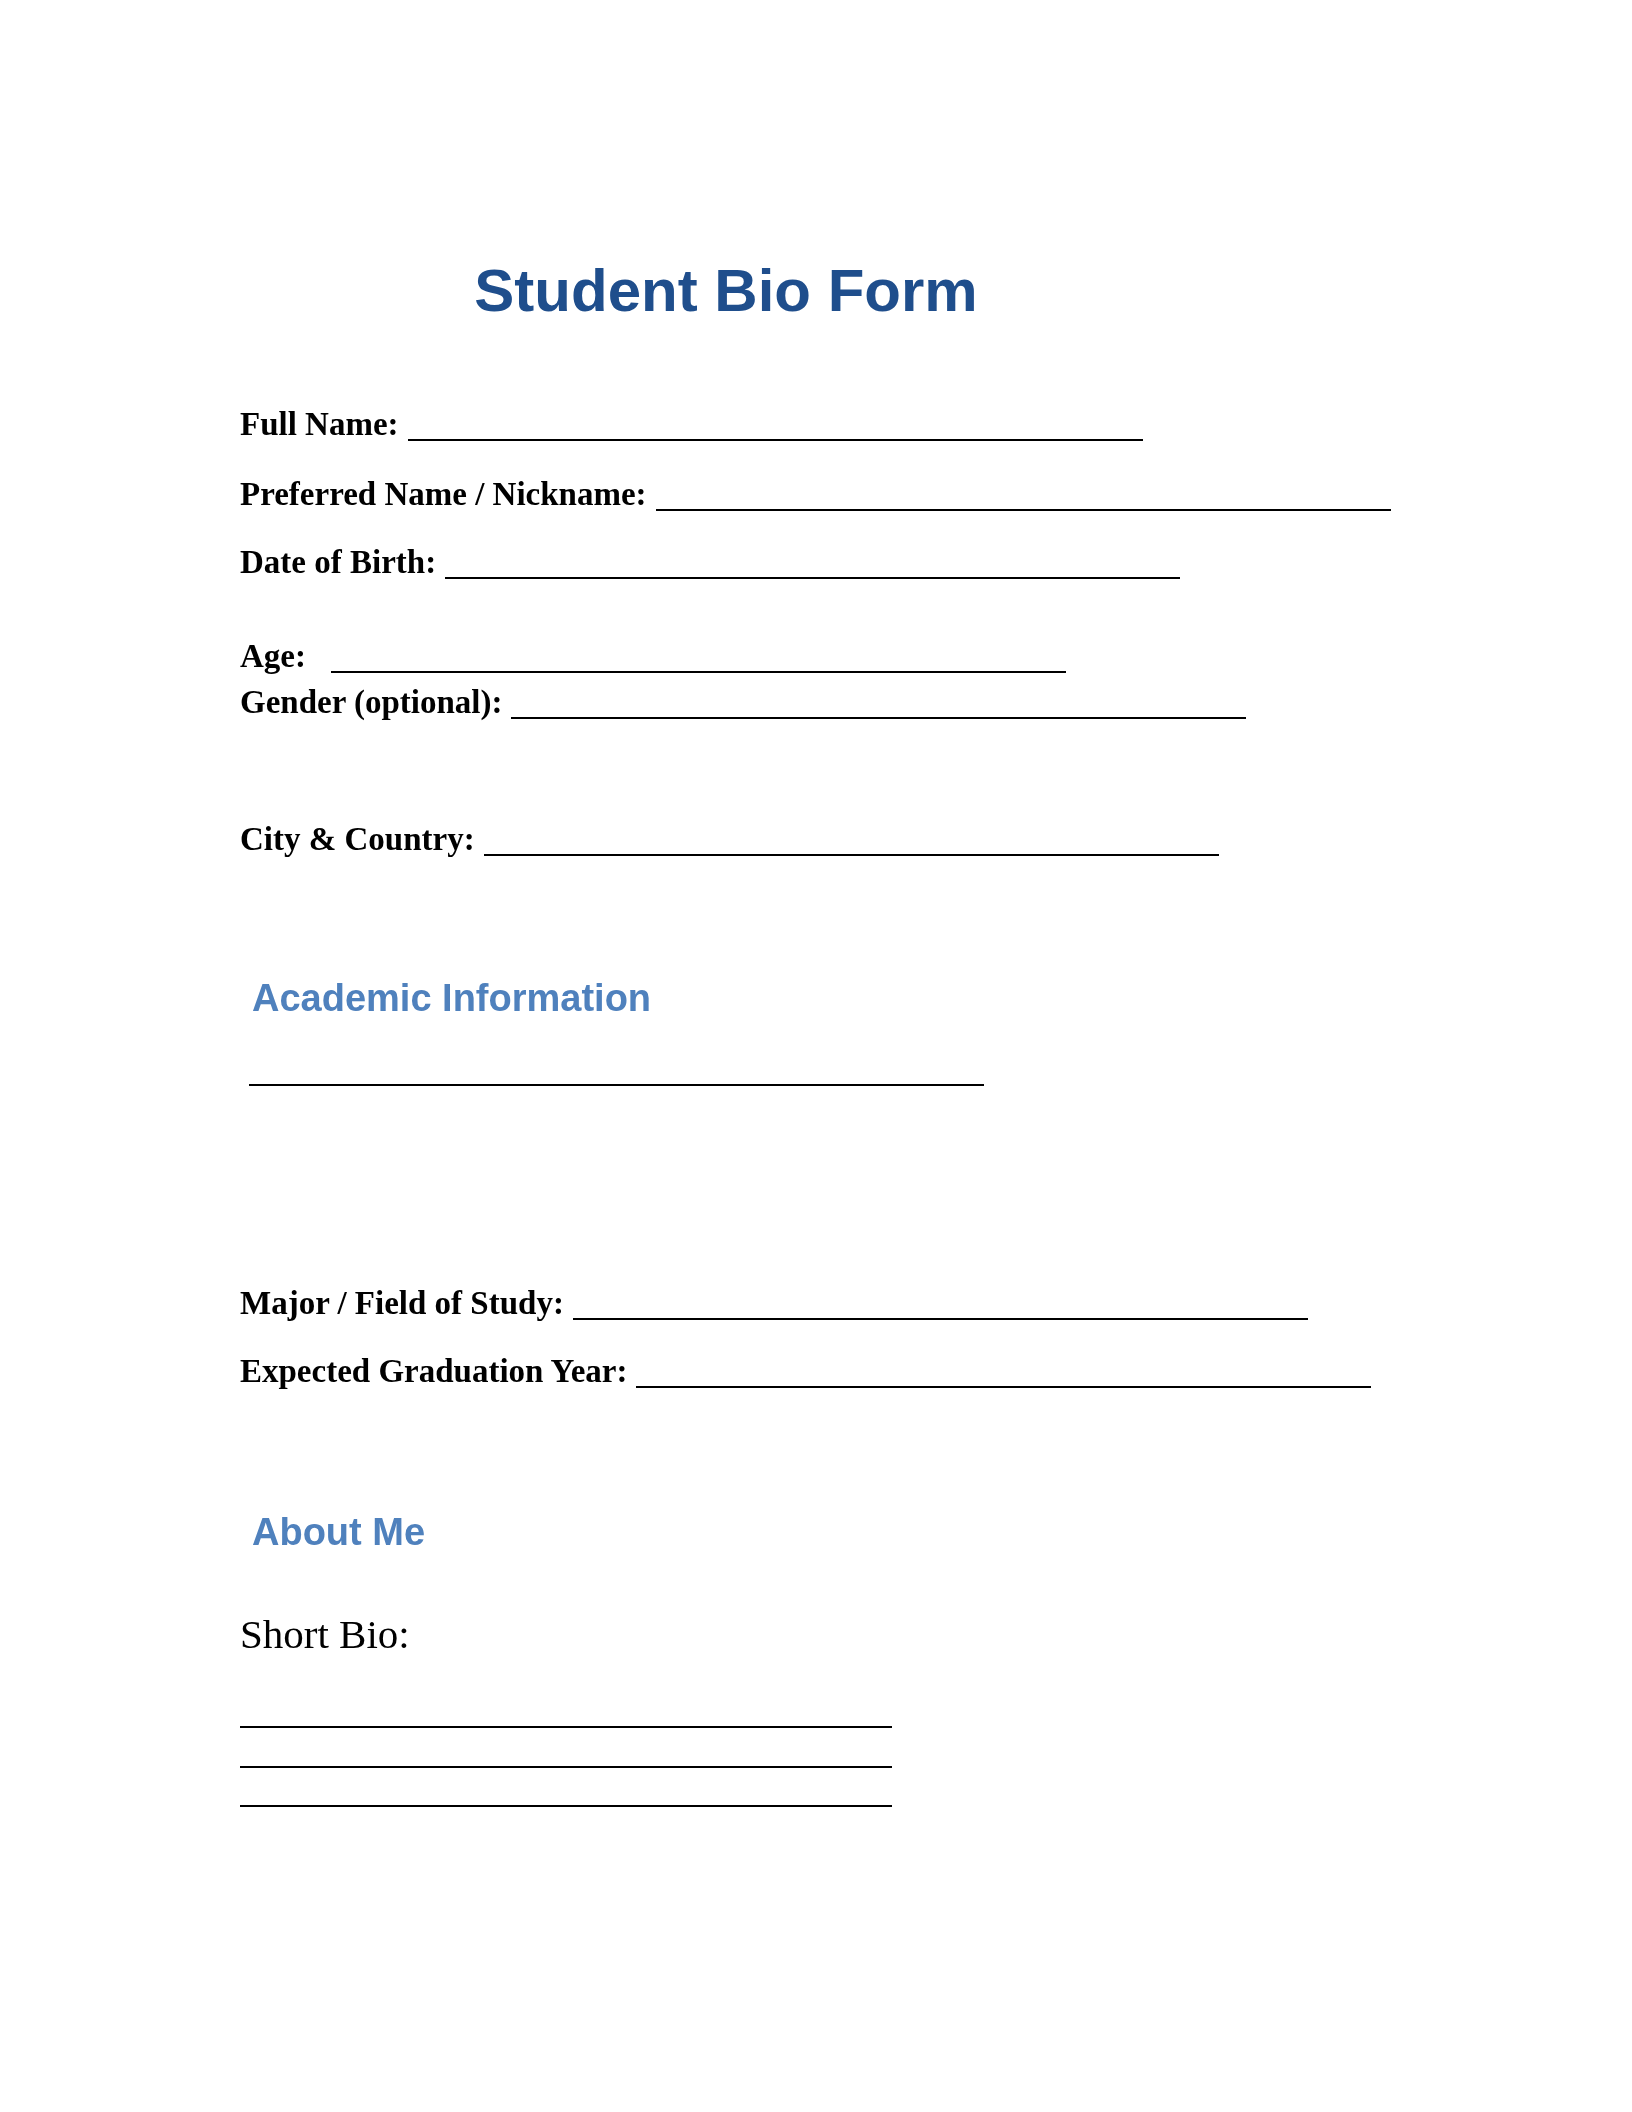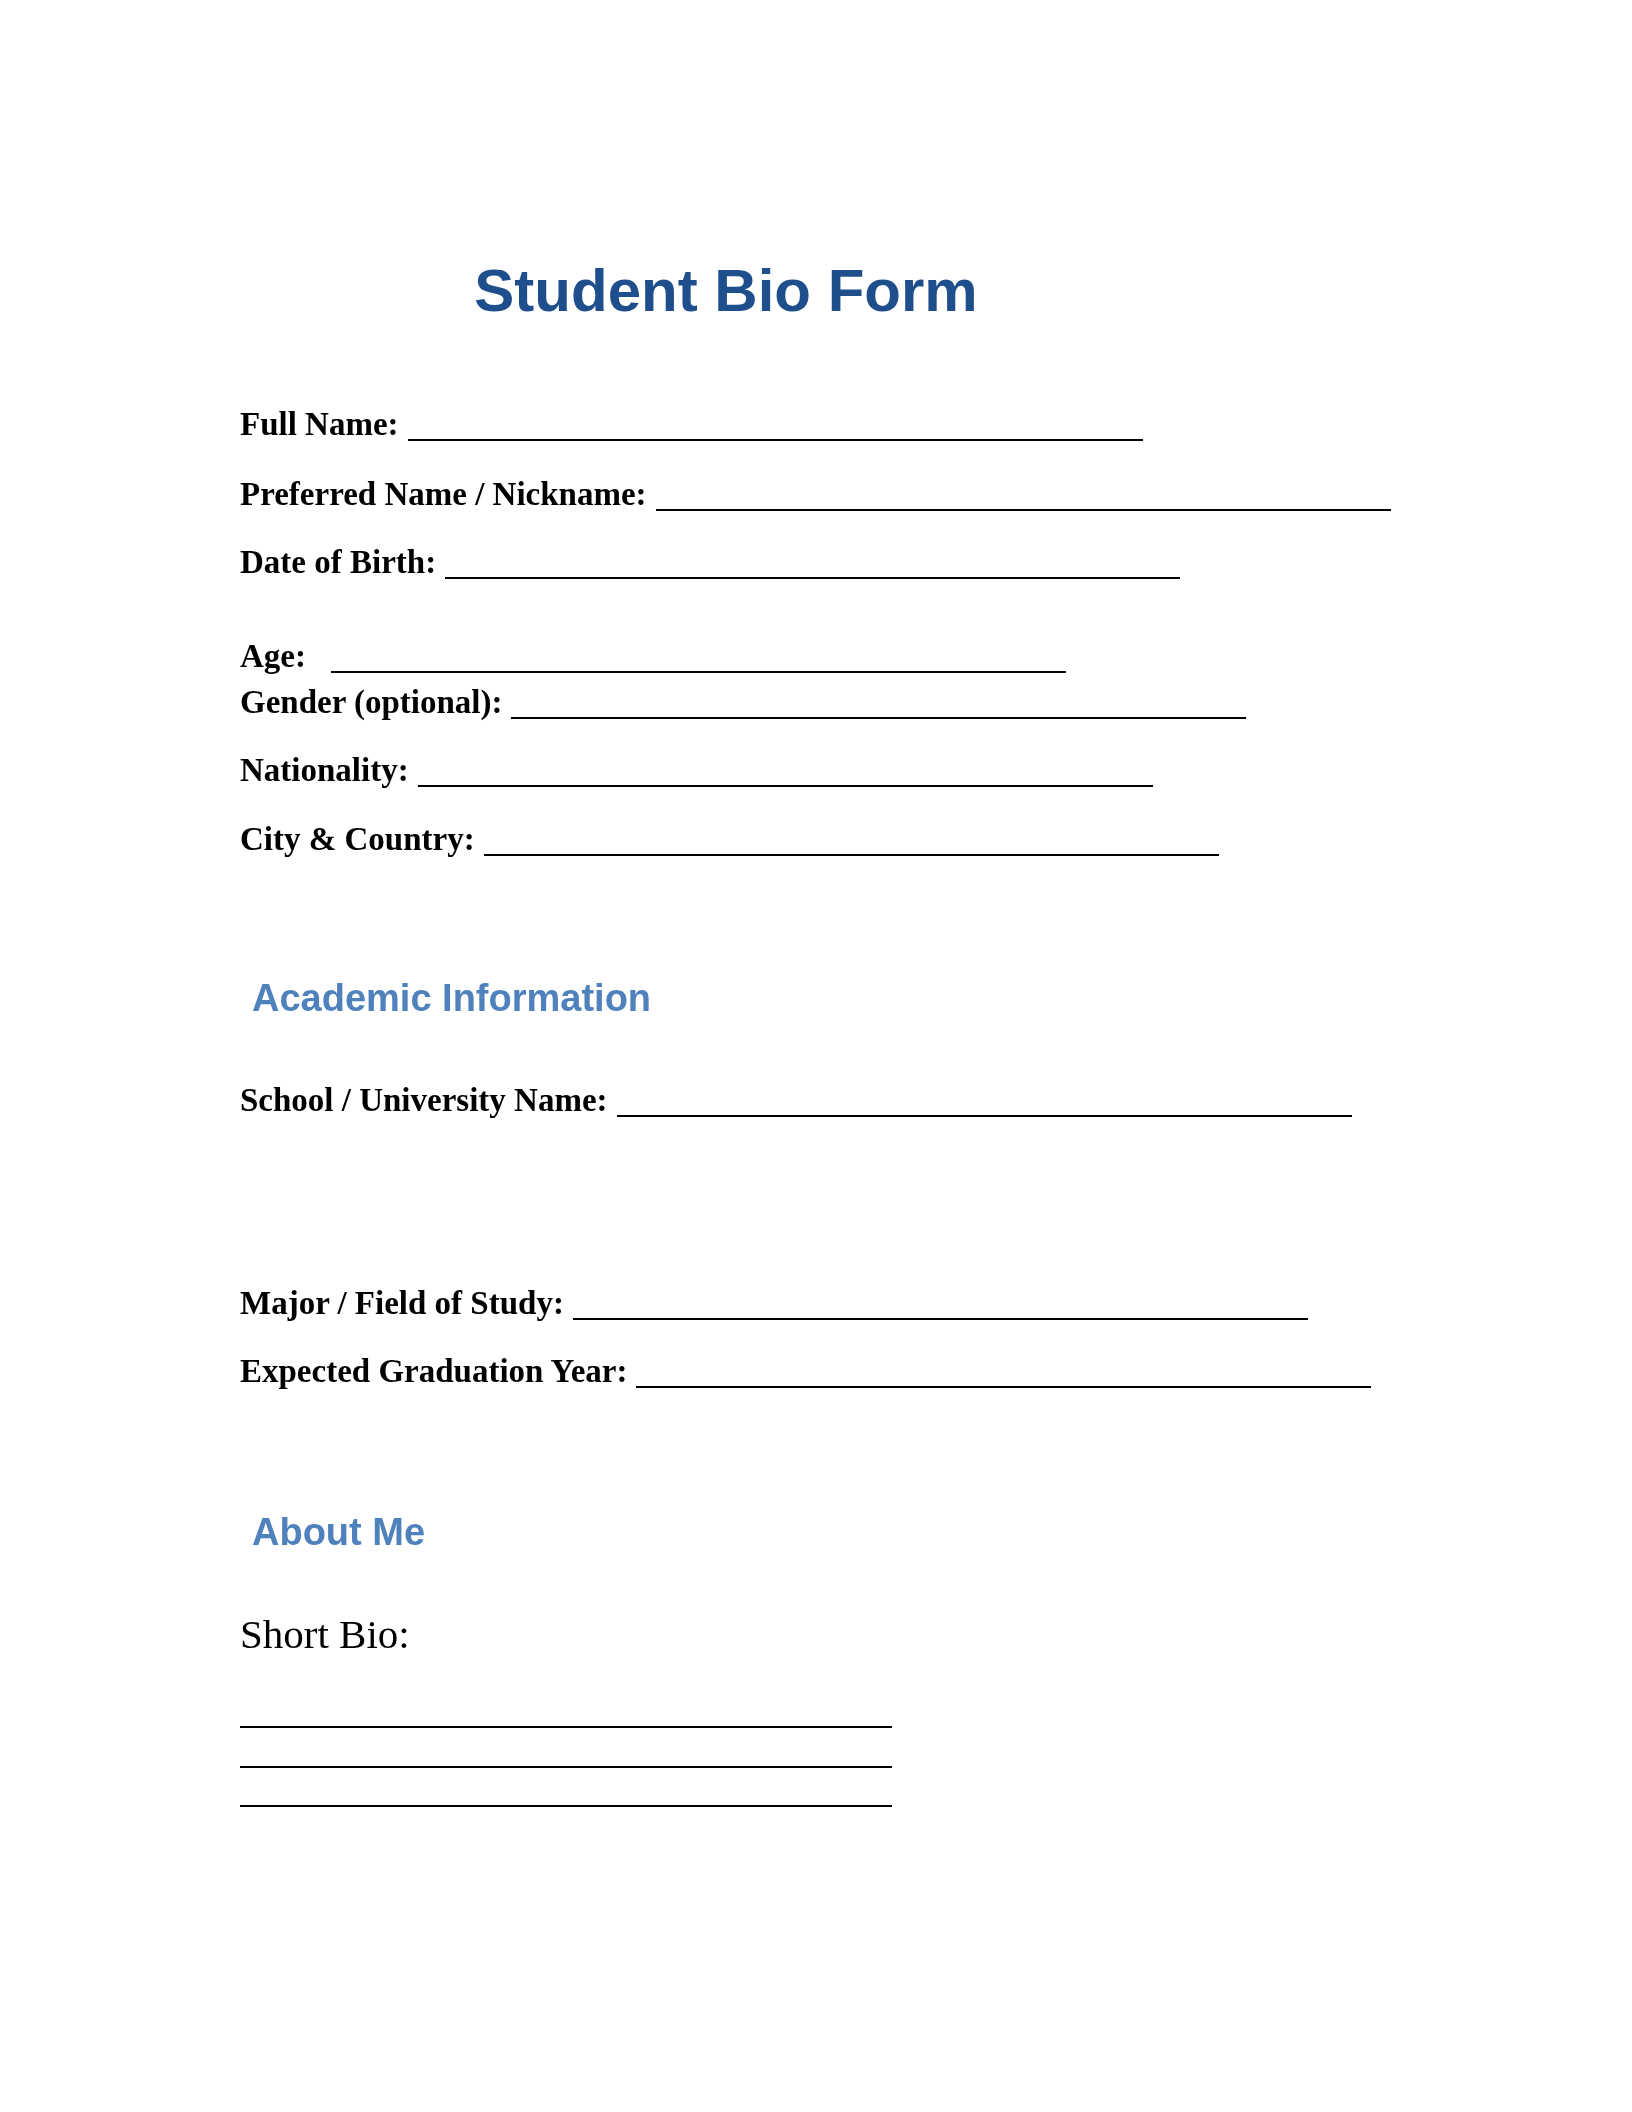--- a/index.html
+++ b/index.html
@@ -59,33 +59,28 @@
     <span class="field-line"></span>
   </div>
   <div class="field-row" style="top:634px;gap:16px;">
     <span class="field-label">Age:</span>
     <span class="field-line"></span>
   </div>
   <div class="field-row" style="top:680px;">
     <span class="field-label">Gender (optional):</span>
     <span class="field-line"></span>
   </div>
-  <div class="field-row" style="top:748px;">
-    <span class="field-label">Nationality:</span>
-    <span class="field-line"></span>
-  </div>
   <div class="field-row" style="top:817px;">
     <span class="field-label">City &amp; Country:</span>
     <span class="field-line"></span>
   </div>
 
   <h2 class="section-heading" style="top:964px;">Academic Information</h2>
 
   <div class="field-row" style="top:1078px;">
-    <span class="field-label">School / University Name:</span>
     <span class="field-line"></span>
   </div>
   <div class="field-row" style="top:1281px;">
     <span class="field-label">Major / Field of Study:</span>
     <span class="field-line"></span>
   </div>
   <div class="field-row" style="top:1349px;">
     <span class="field-label">Expected Graduation Year:</span>
     <span class="field-line"></span>
   </div>

